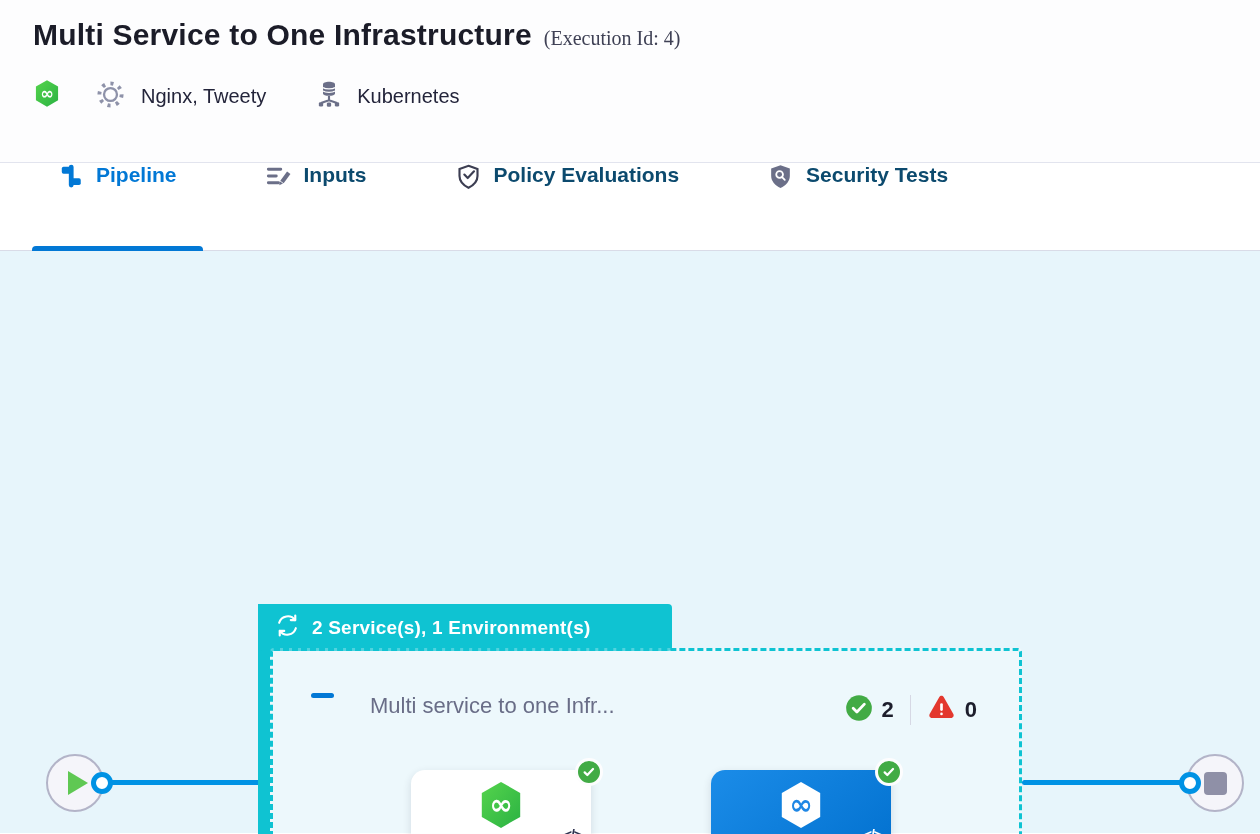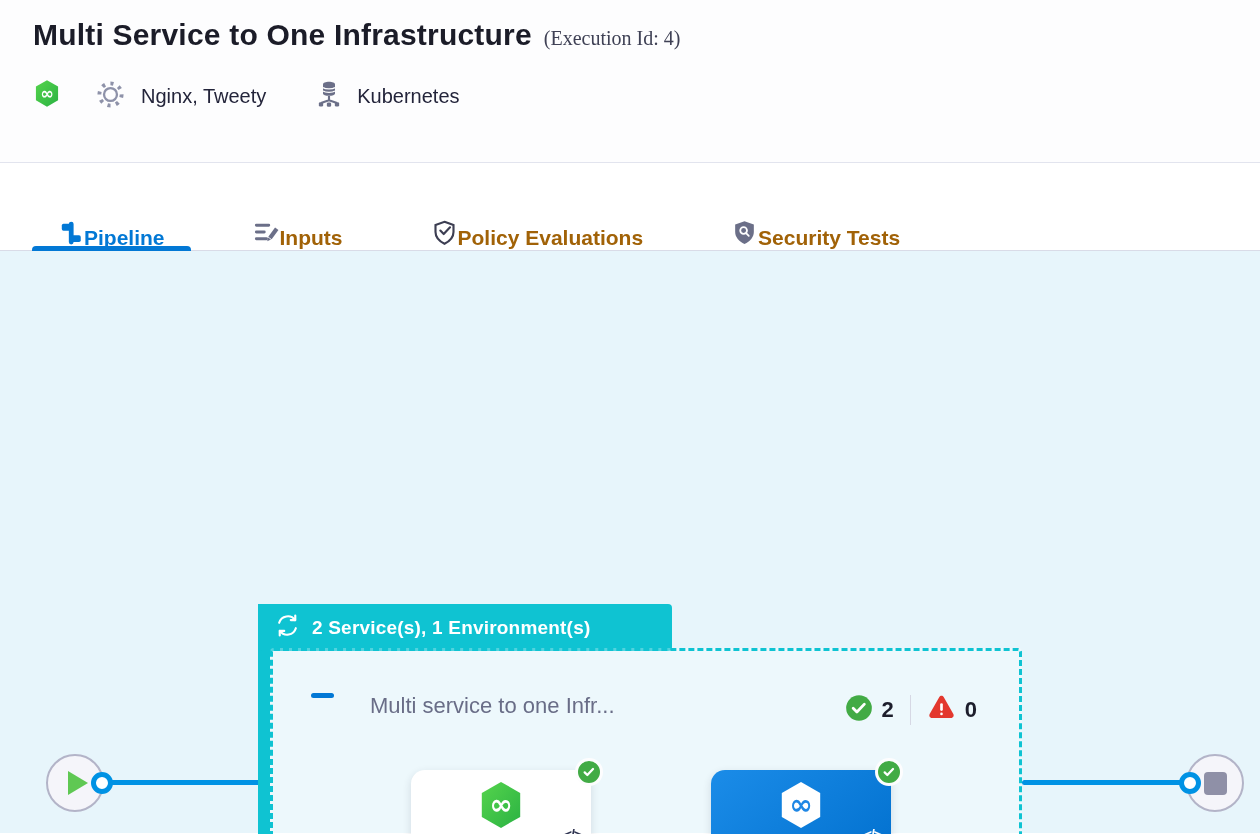--- a/index.html
+++ b/index.html
@@ -12,23 +12,23 @@
   .title-row { display:flex; align-items:baseline; gap:12px; padding:18px 0 0 33px; }
   .page-title { font-size:30px; font-weight:700; color:#1b1c28; letter-spacing:.2px; }
   .exec-id { font-size:20px; color:#3f4155;font-family:Liberation Serif, serif; }
   .meta-row { display:flex; align-items:center; padding-left:33px; margin-top:26px; }
   .meta-text { font-size:20px; color:#23243a; }
   .gap34{width:34px} .gap15{width:15px} .gap47{width:47px} .gap12{width:12px}
 
   
   .tabbar { display:flex; align-items:stretch; height:88px; background:#fff;
             border-bottom:1px solid #d9dbe7; padding-left:32px; gap:36px; }
-  .tab { position:relative; display:flex; align-items:flex-end; 
+  .tab { position:relative; display:flex; align-items:flex-start; gap:12px;
          padding:0 26px; cursor:pointer; }
-  .tab-label { font-size:21px; font-weight:600; color:#a16207; white-space:nowrap; }
+  .tab-label { font-size:21px; font-weight:600; color:#0c4a6e; white-space:nowrap; }
   .tab.active .tab-label { color:#0278d5; }
   .tab-underline { position:absolute; left:0; right:0; bottom:-1px; height:5px;
                    background:#0278d5; border-radius:4px 4px 0 0; }
 
   
   .canvas { position:relative; width:1260px; height:582px; background:#e7f5fb; }
 
   .node { position:absolute; width:58px; height:58px; border-radius:50%;
           background:#f5f5fa; border:2px solid #b3b4c8;
           display:flex; align-items:center; justify-content:center; }

